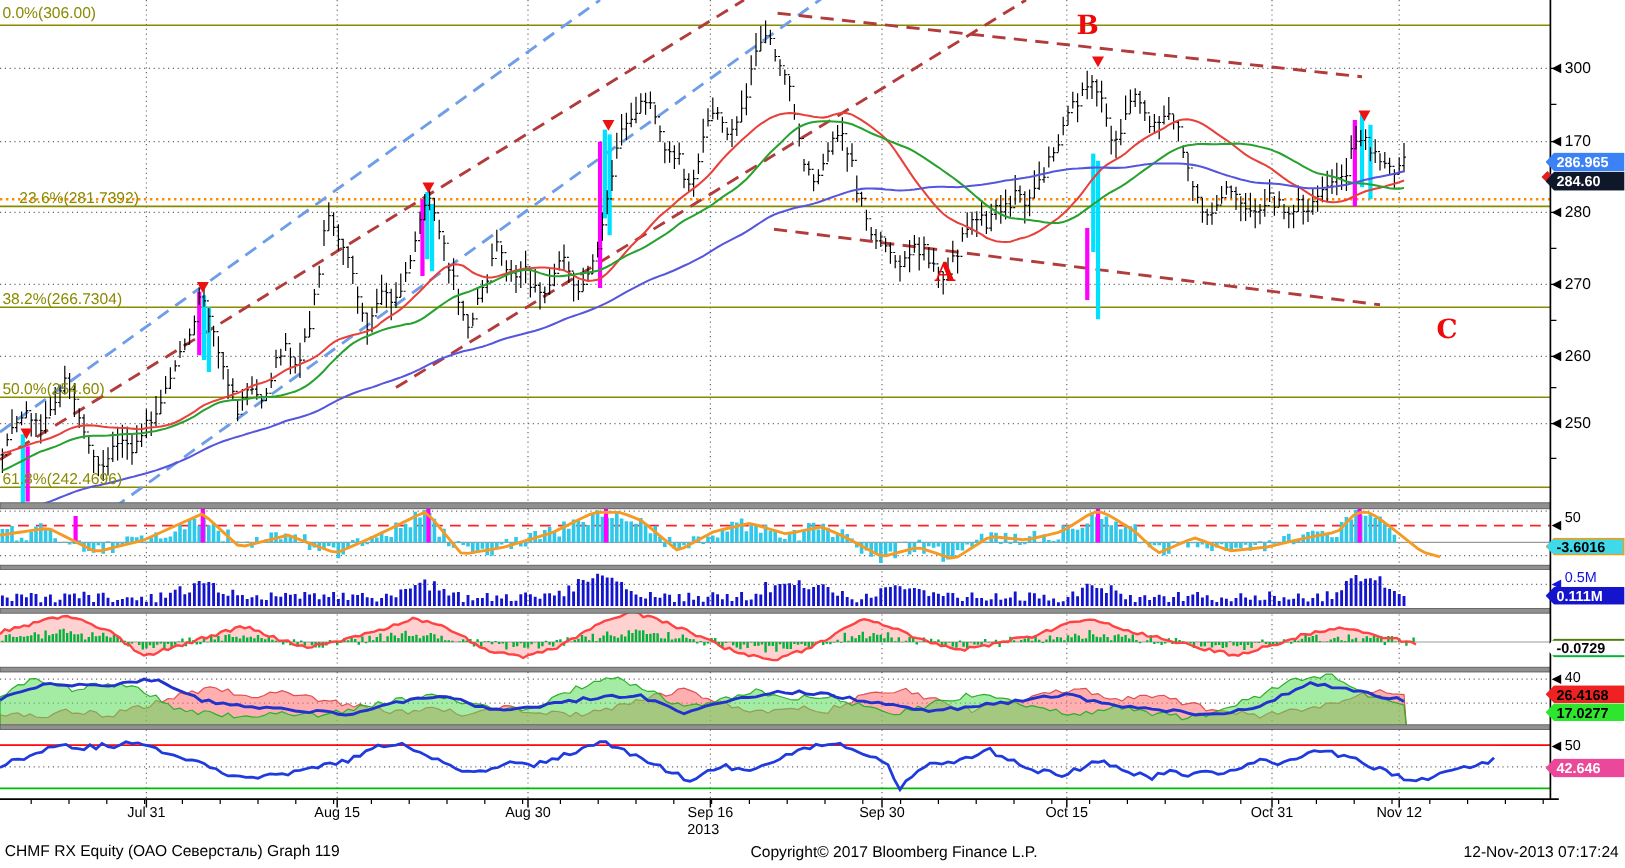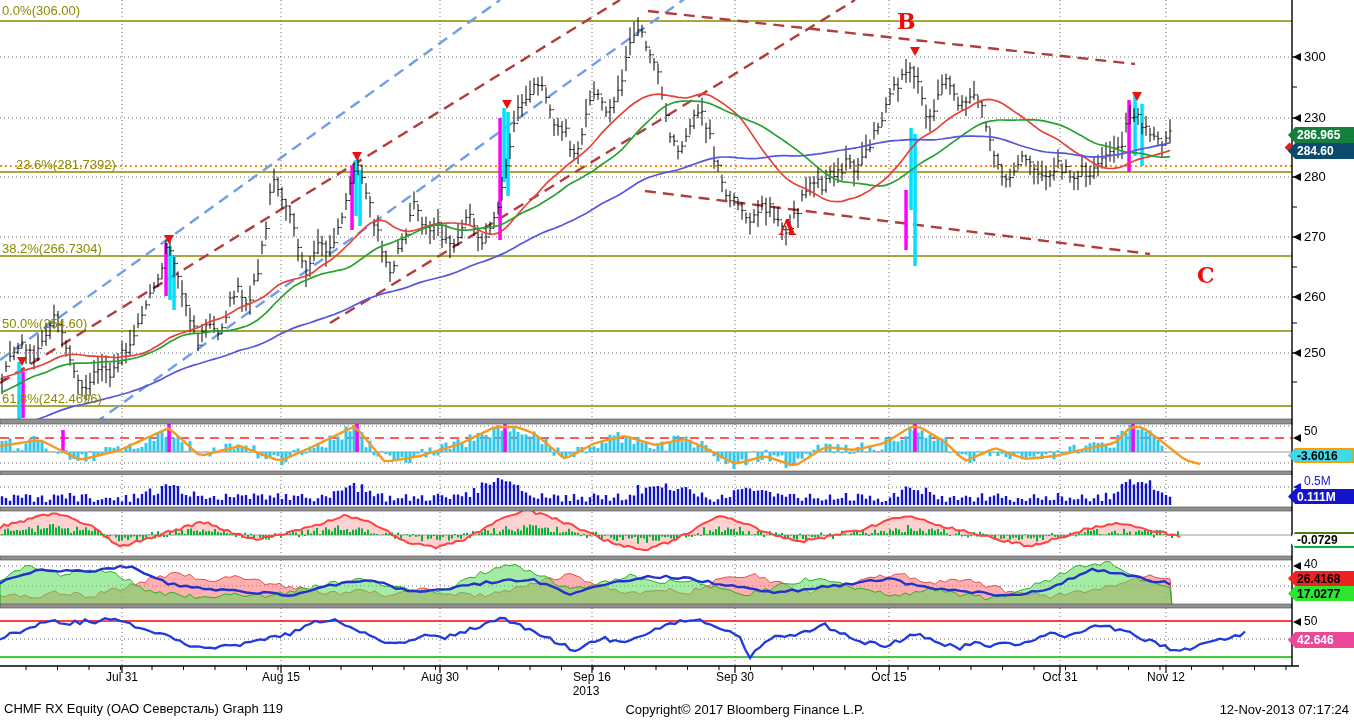--- a/index.html
+++ b/index.html
@@ -228,34 +228,34 @@
   <div class="lbl fib" style="left:2px;top:4px;">0.0%(306.00)</div>
   <div class="lbl fib" style="left:16px;top:158px;">23.6%(281.7392)</div>
   <div class="lbl fib" style="left:2px;top:242px;">38.2%(266.7304)</div>
   <div class="lbl fib" style="left:2px;top:317px;">50.0%(254.60)</div>
   <div class="lbl fib" style="left:2px;top:392px;">61.8%(242.4696)</div>
 
   <div class="lbl wave" style="left:779px;top:216px;">A</div>
   <div class="lbl wave" style="left:897px;top:10px;">B</div>
   <div class="lbl wave" style="left:1197px;top:264px;">C</div>
 
-  <div class="tag" style="top:127px;height:16px;background:#15803d;">286.965</div>
-  <div class="tag" style="top:143px;height:16px;background:#0c4a6e;">284.60</div>
+  <div class="tag" style="top:127px;height:16px;background:#3b82f6;">286.965</div>
+  <div class="tag" style="top:143px;height:16px;background:#0f172a;">284.60</div>
   <div class="tag" style="top:448px;background:#3fd9ec;color:#000;box-shadow:0 0 0 1.5px #ff9a00 inset;">-3.6016</div>
   <div class="tag" style="top:489px;background:#1414cc;">0.111M</div>
   <div class="tag" style="top:532px;height:16px;background:#fff;color:#000;border-top:2px solid #4d7c0f;border-bottom:2px solid #00b43c;">-0.0729</div>
   <div class="tag" style="top:571px;background:#ee2222;color:#000;">26.4168</div>
   <div class="tag" style="top:586px;background:#2ee62e;color:#000;">17.0277</div>
   <div class="tag" style="top:632px;height:16px;background:#ec4899;">42.646</div>
 
   <div class="lbl footer" style="left:4px;top:702px;">CHMF RX Equity (ОАО Северсталь) Graph 119</div>
   <div class="lbl footer" style="left:745px;top:703px;transform:translateX(-50%);">Copyright© 2017 Bloomberg Finance L.P.</div>
   <div class="lbl footer" style="right:5px;top:703px;margin-left:24px;">12-Nov-2013 07:17:24</div>
 <div class="lbl ylab" style="left:1304px;top:50px;">300</div>
-    <div class="lbl ylab" style="left:1304px;top:111px;">230</div>
+    <div class="lbl ylab" style="left:1304px;top:111px;">170</div>
     <div class="lbl ylab" style="left:1304px;top:170px;">280</div>
     <div class="lbl ylab" style="left:1304px;top:230px;">270</div>
     <div class="lbl ylab" style="left:1304px;top:290px;">260</div>
     <div class="lbl ylab" style="left:1304px;top:346px;">250</div>
     <div class="lbl plab" style="left: 1304px; top: 425px; color: rgb(0, 0, 0);">50</div>
     <div class="lbl plab" style="left: 1304px; top: 475px; color: rgb(20, 20, 221);">0.5M</div>
     <div class="lbl plab" style="left: 1304px; top: 558px; color: rgb(0, 0, 0);">40</div>
     <div class="lbl plab" style="left: 1304px; top: 615px; color: rgb(0, 0, 0);">50</div>
     <div class="lbl xlab" style="left:122px;top:671px;">Jul 31</div>
     <div class="lbl xlab" style="left:281px;top:671px;">Aug 15</div>

